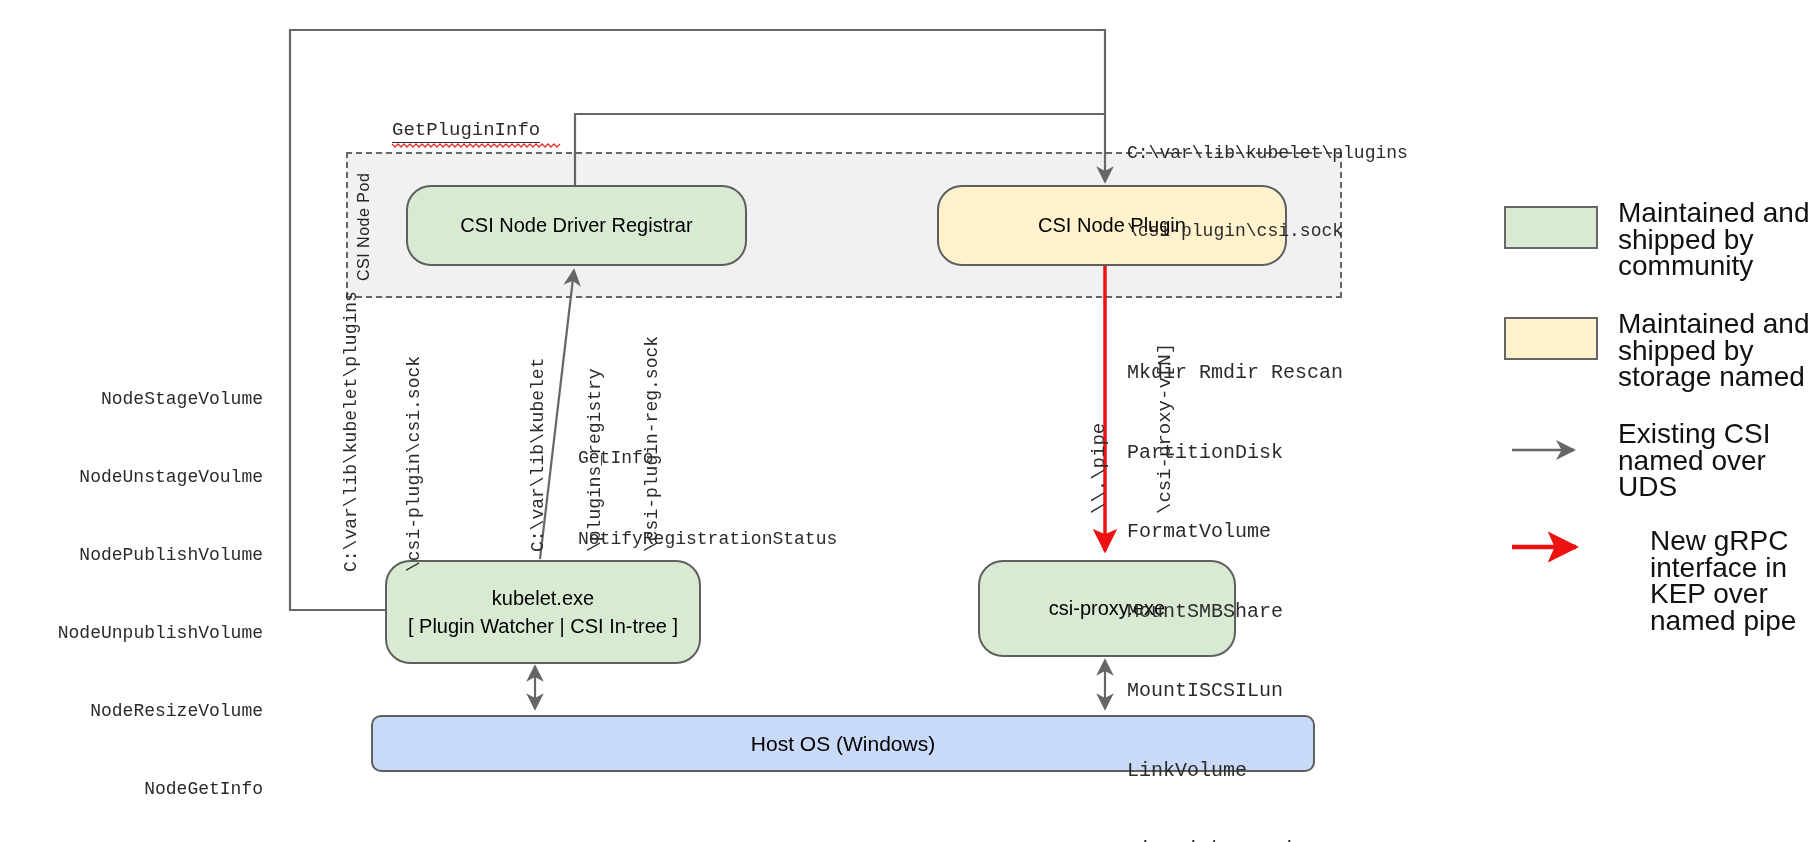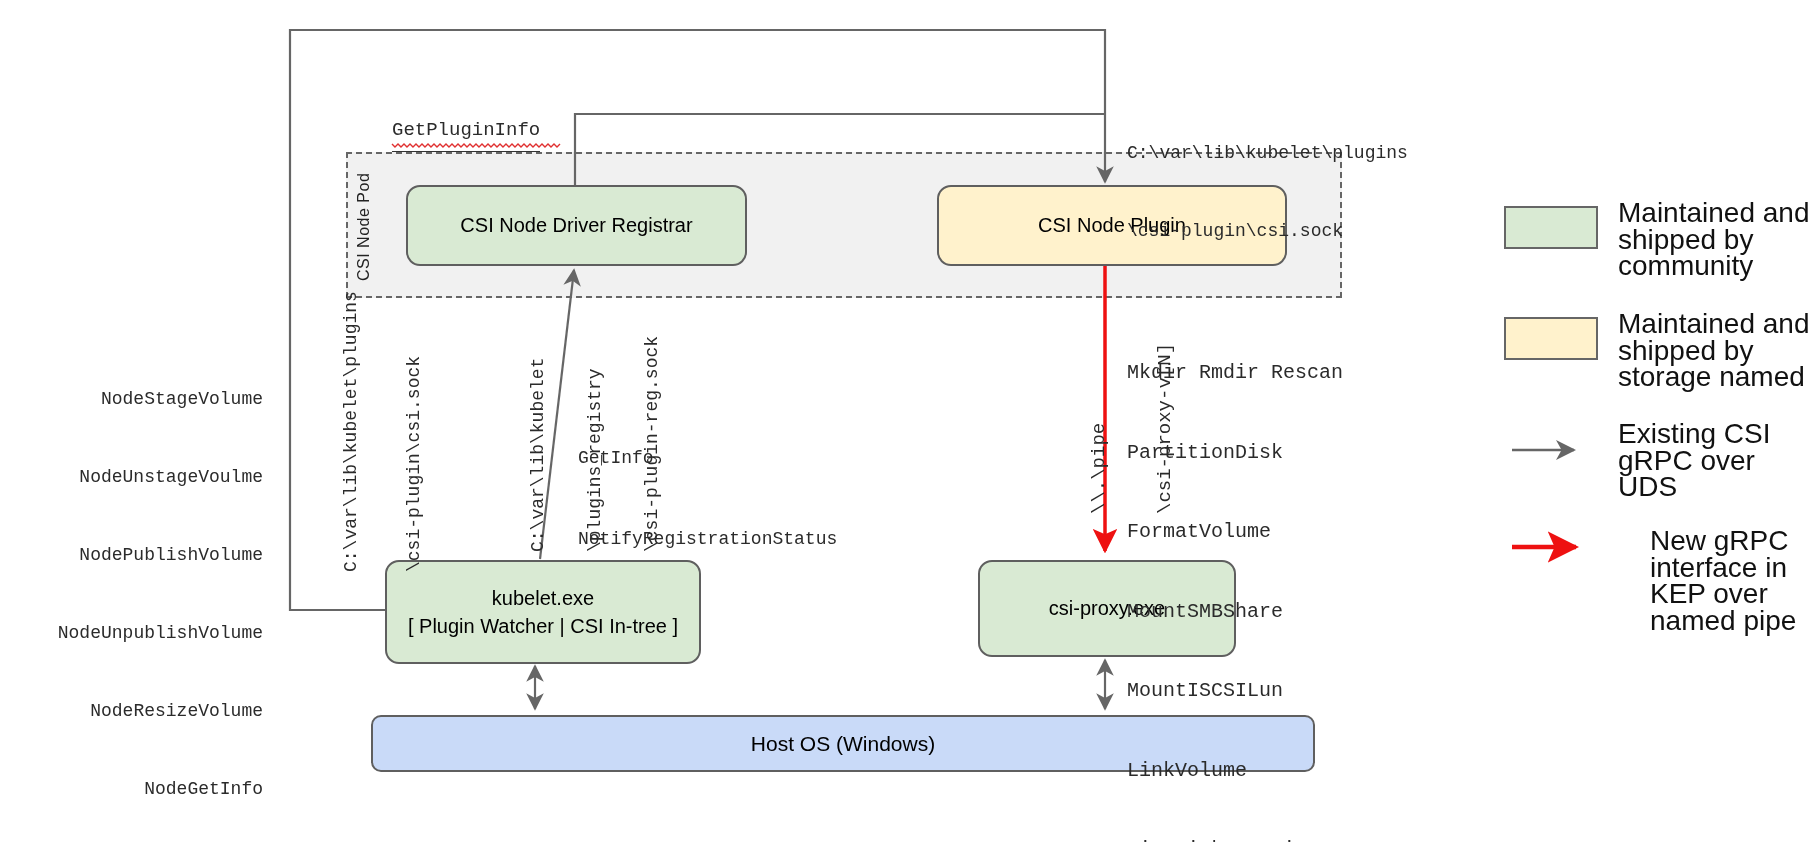--- a/index.html
+++ b/index.html
@@ -7,38 +7,38 @@
          font-family:"Liberation Sans",sans-serif;}
   .abs{position:absolute;}
   svg.overlay{position:absolute;left:0;top:0;z-index:2;pointer-events:none;}
   
   .pod{left:346px;top:152px;width:992px;height:142px;background:#f1f1f1;
        border:2px dashed #666;z-index:1;}
   .pod-label{left:355px;top:281px;transform:rotate(-90deg);transform-origin:0 0;
              font-size:16px;color:#222;letter-spacing:.5px;z-index:3;white-space:nowrap;}
   
   .nodebox{display:flex;align-items:center;justify-content:center;text-align:center;
-           border:2px solid #5f5f5f;border-radius:14px;font-size:20px;color:#000;z-index:3;}
+           border:2px solid #5f5f5f;border-radius:25px;font-size:20px;color:#000;z-index:3;}
   .green{background:#d9ead3;}
   .yellow{background:#fff2cc;}
   .registrar{left:406px;top:185px;width:337px;height:77px;}
   .plugin{left:937px;top:185px;width:346px;height:77px;}
   .kubelet{left:385px;top:560px;width:312px;height:100px;flex-direction:column;line-height:28px;}
   .proxy{left:978px;top:560px;width:254px;height:93px;}
   .host{left:348px;top:715px;width:940px;height:53px;background:#c9daf8;
         border:2px solid #5f5f5f;border-radius:10px;display:flex;align-items:center;
         justify-content:center;font-size:21px;color:#000;z-index:3;margin-left:23px;}
   
   .mono{font-family:"Liberation Mono","DejaVu Sans Mono",monospace;color:#2b2b2b;
         white-space:pre;z-index:3;}
   .node-list{left:40px;top:334px;width:223px;text-align:right;font-size:18px;line-height:26px;}
   .proxy-list{left:1127px;top:307px;font-size:20px;line-height:26.5px;}
   .reg-calls{left:578px;top:391px;font-size:18px;line-height:27px;}
   .topsock{left:1127px;top:88px;font-size:18px;line-height:26px;}
-  .gpi{left:392px;top:119px;font-size:19px;border-bottom:1.5px solid #333;padding-bottom:10px;}
+  .gpi{left:392px;top:119px;font-size:19px;border-bottom:1.5px solid #333;padding-bottom:1px;}
   .rot{transform:rotate(-90deg);transform-origin:0 0;}
   .rot1{left:299px;top:572px;font-size:18px;line-height:21px;}
   .rot2{left:491px;top:552px;font-size:18px;line-height:19px;}
   .rot3{left:1044px;top:514px;font-size:19px;line-height:22px;}
   
   .swatch{width:90px;height:39px;border:2px solid #666;z-index:3;}
   .sw1{left:1504px;top:206px;background:#d9ead3;}
   .sw2{left:1504px;top:317px;background:#fff2cc;}
   .legend-text{left:1618px;font-size:28px;line-height:26.5px;color:#111;z-index:3;}
   .lt1{top:200px;}.lt2{top:311px;}.lt3{top:421px;}.lt4{top:528px;margin-left:32px;}
@@ -154,21 +154,21 @@
 
   <div class="abs swatch sw2"></div>
   <div class="abs legend-text lt2">
     <div>Maintained and</div>
     <div>shipped by</div>
     <div>storage named</div>
   </div>
 
   <div class="abs legend-text lt3">
     <div>Existing CSI</div>
-    <div>gRPC over</div>
+    <div>named over</div>
     <div>UDS</div>
   </div>
 
   <div class="abs legend-text lt4">
     <div>New gRPC</div>
     <div>interface in</div>
     <div>KEP over</div>
     <div>named pipe</div>
   </div>
 

